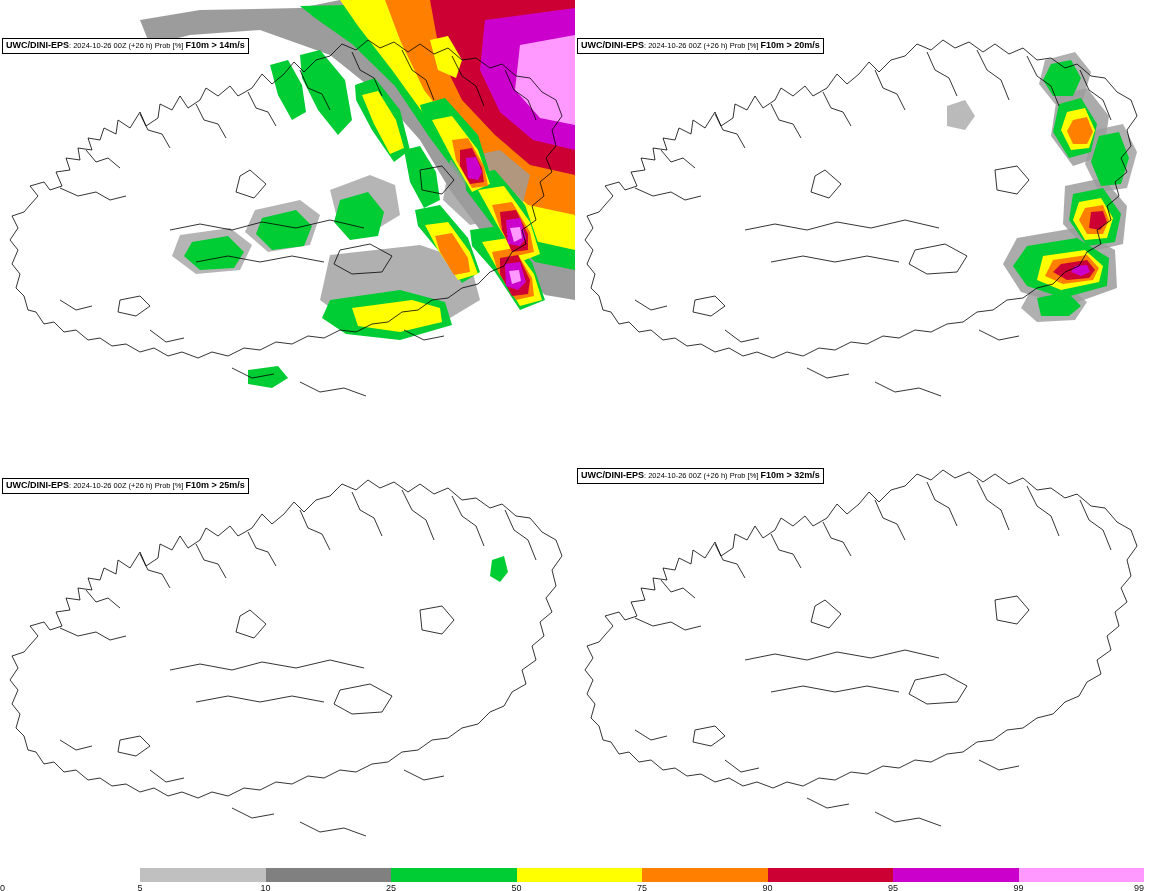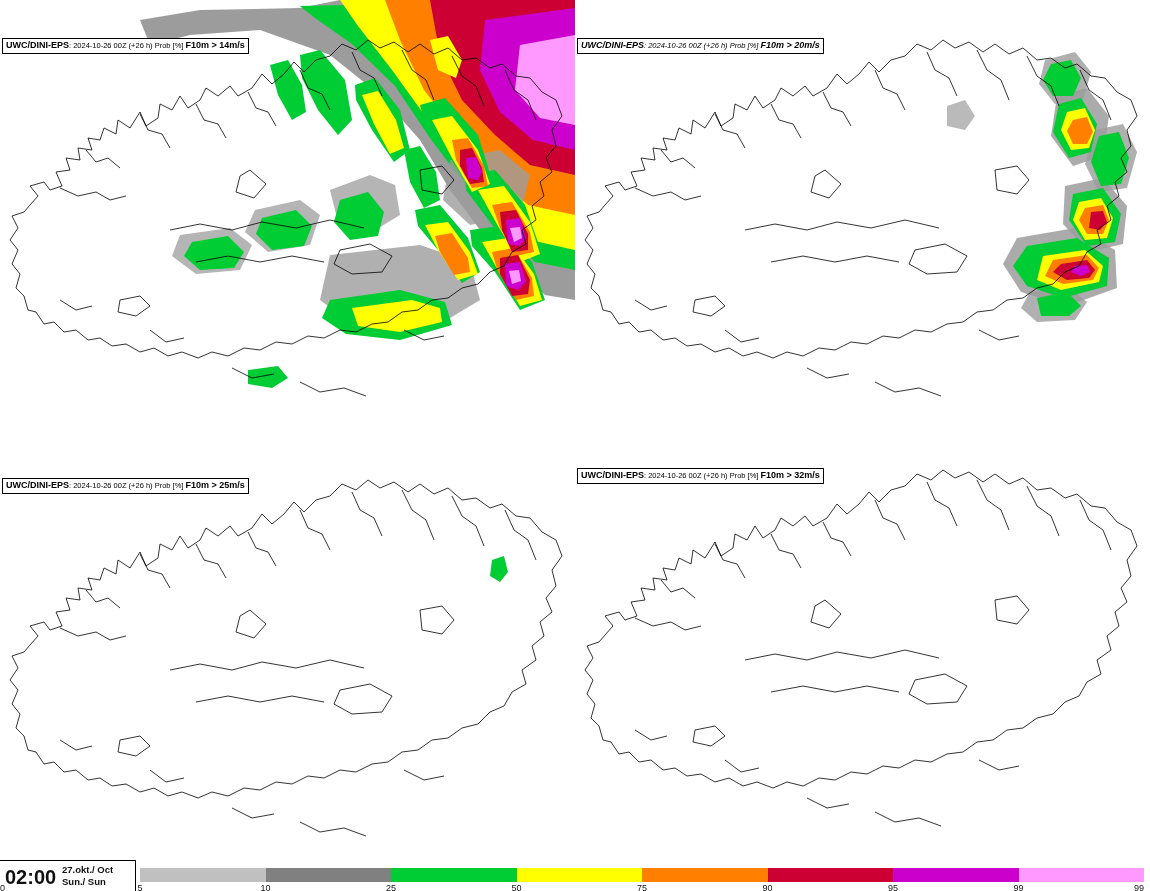--- a/index.html
+++ b/index.html
@@ -1,21 +1,21 @@
 <!DOCTYPE html>
 <html><head>
 <meta charset="utf-8">
 <style>
   html,body{margin:0;padding:0;background:#ffffff;}
   body{width:1150px;height:891px;font-family:"Liberation Sans",sans-serif;overflow:hidden;position:relative;}
 
   .grid{position:absolute;left:0;top:0;width:1150px;height:860px;}
   .panel{position:absolute;width:575px;height:430px;overflow:hidden;background:#ffffff;}
   .p0{left:0;top:0;}
-  .p1{left:575px;top:0;font-style:italic;}
+  .p1{left:575px;top:0;}
   .p2{left:0;top:440px;}
   .p3{left:575px;top:430px;}
 
   .title{
     position:absolute;left:2px;top:2px;z-index:20;
     background:#ffffff;border:1px solid #000;
     padding:1px 3px 2px 3px;
     font-size:9px;line-height:10px;white-space:nowrap;margin-top:36px;
   }
   .title .model{font-weight:bold;font-size:9px;}
@@ -293,27 +293,20 @@
         </g>
       </svg>
     </div>
     <div class="title">
       <span class="model">UWC/DINI-EPS</span><span class="meta">: 2024-10-26 00Z (+26 h) Prob [%] </span><span class="thr">F10m &gt; 32m/s</span>
     </div>
   </div>
 </div>
 
 <div class="bottombar">
-  <div class="timebox">
-    <div class="clock">02:00</div>
-    <div class="date">
-      <div>27.okt./ Oct</div>
-      <div>Sun./ Sun</div>
-    </div>
-  </div>
   <div class="zerolabel">0</div>
   <div class="cbar" id="cbar">
       <div class="seg" style="left: 0px; width: 125.5px; background: rgb(192, 192, 192);"></div>
       <div class="seg" style="left: 125.5px; width: 125.5px; background: rgb(128, 128, 128);"></div>
       <div class="seg" style="left: 251px; width: 125.5px; background: rgb(0, 204, 51);"></div>
       <div class="seg" style="left: 376.5px; width: 125.5px; background: rgb(255, 255, 0);"></div>
       <div class="seg" style="left: 502px; width: 125.5px; background: rgb(255, 128, 0);"></div>
       <div class="seg" style="left: 627.5px; width: 125.5px; background: rgb(204, 0, 51);"></div>
       <div class="seg" style="left: 753px; width: 125.5px; background: rgb(204, 0, 204);"></div>
       <div class="seg" style="left: 878.5px; width: 125.5px; background: rgb(255, 153, 255);"></div>

